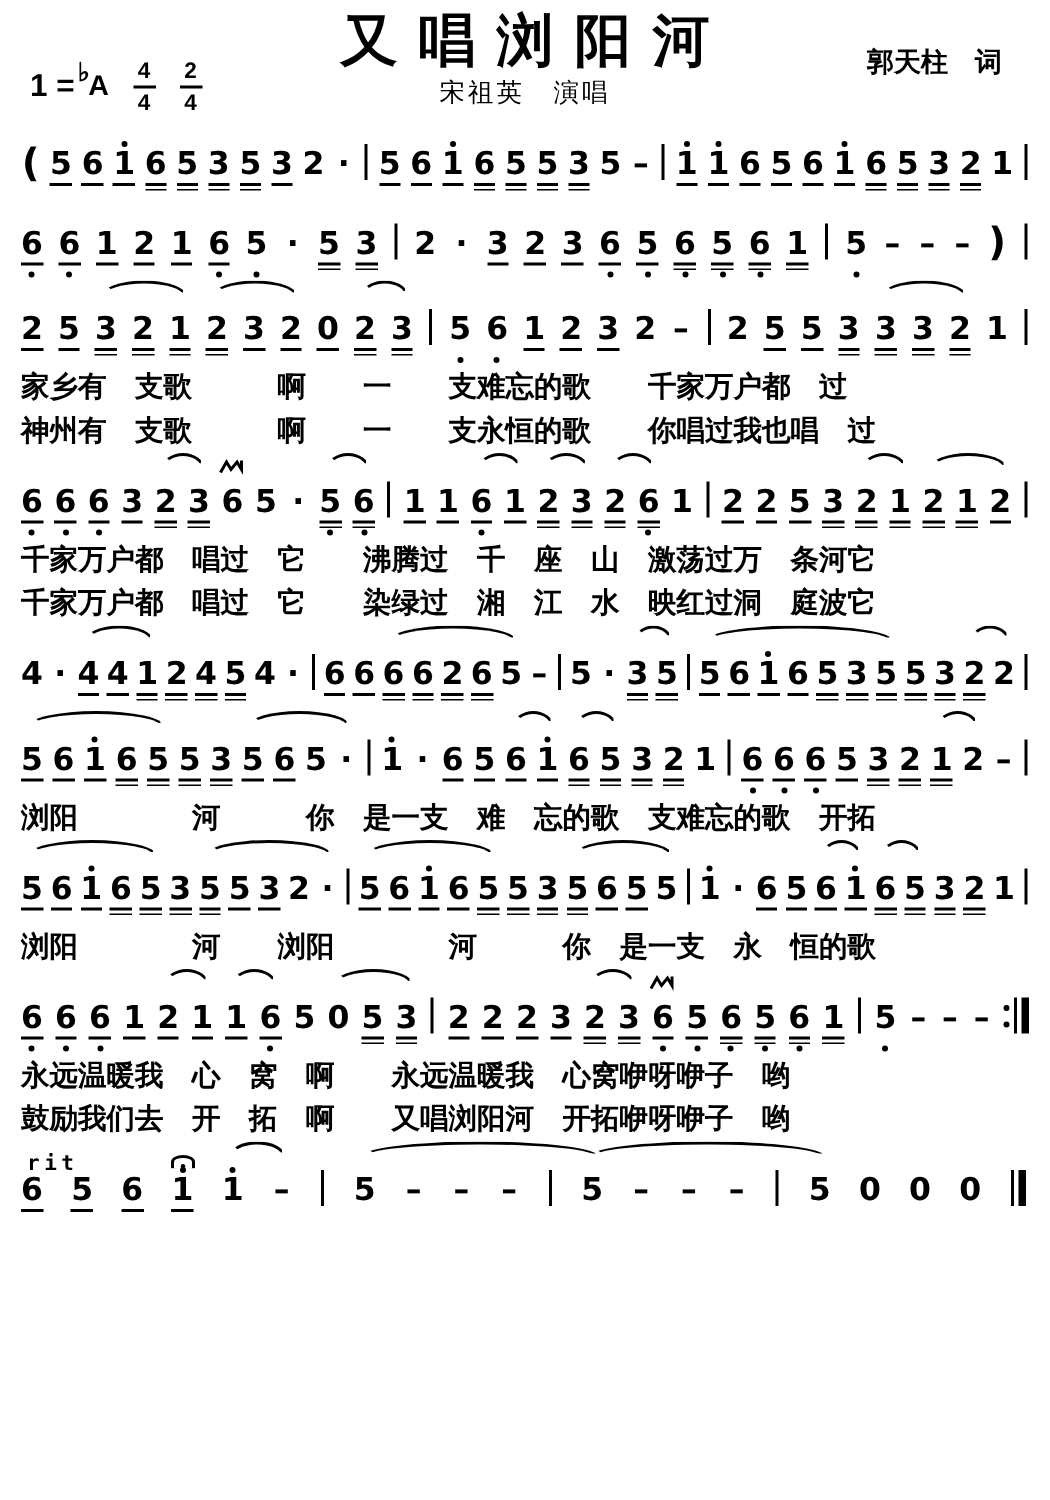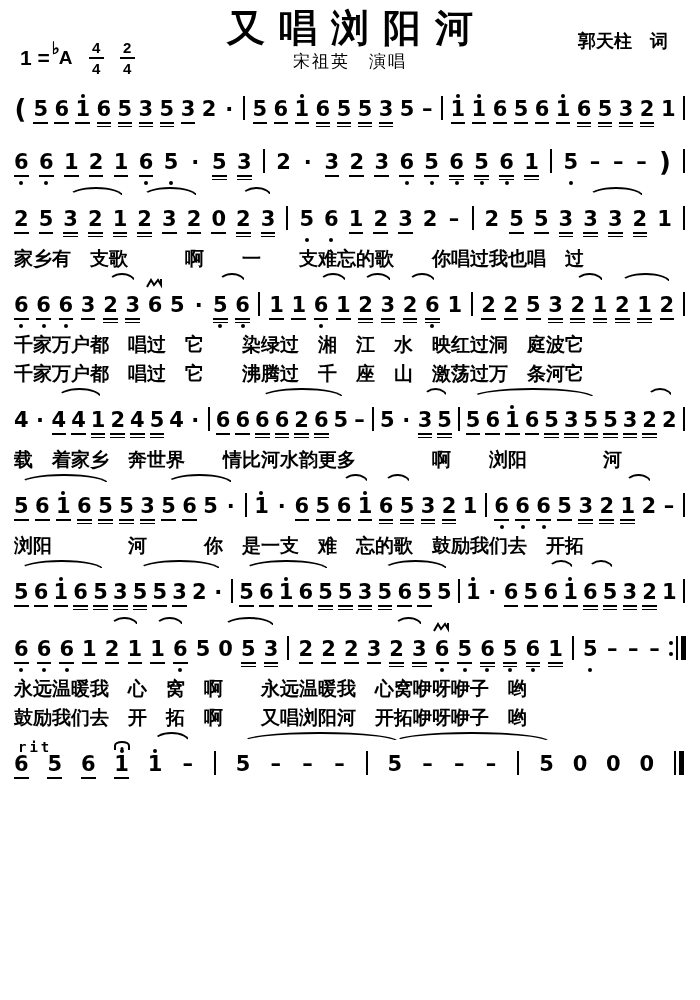--- a/index.html
+++ b/index.html
@@ -825,21 +825,22 @@
             <div class="ua"></div>
             <div class="ba"></div>
           </div>
           <div class="tok bar">
             <div class="ta"></div>
             <div class="g"></div>
             <div class="ua"></div>
             <div class="ba"></div>
           </div>
         </div>
-        <div class="lyr">家乡有　支歌　　　啊　　一　　支难忘的歌　　你唱过我也唱　过</div>
+        <div class="lyr">家乡有　支歌　　　啊　　一　　支难忘的歌　　千家万户都　过</div>
+        <div class="lyr">神州有　支歌　　　啊　　一　　支永恒的歌　　你唱过我也唱　过</div>
         <div class="arc" style="left: 53.5px; width: 56px; top: -11px;"></div>
         <div class="arc" style="left: 127.5px; width: 56px; top: -11px;"></div>
         <div class="arc" style="left: 226.5px; width: 31px; top: -11px;"></div>
         <div class="arc" style="left: 573.5px; width: 56px; top: -11px;"></div>
       </div>
       <div class="system">
         <div class="notes">
           <div class="tok">
             <div class="ta"></div>
             <div class="g">6</div>
@@ -1107,22 +1108,22 @@
             </div>
             <div class="ba"></div>
           </div>
           <div class="tok bar">
             <div class="ta"></div>
             <div class="g"></div>
             <div class="ua"></div>
             <div class="ba"></div>
           </div>
         </div>
+        <div class="lyr">千家万户都　唱过　它　　沸腾过　千　座　山　激荡过万　条河它</div>
         <div class="lyr">千家万户都　唱过　它　　染绿过　湘　江　水　映红过洞　庭波它</div>
-        <div class="lyr">千家万户都　唱过　它　　沸腾过　千　座　山　激荡过万　条河它</div>
         <div class="arc" style="left: 93.5px; width: 28px; top: -11px;"></div>
         <div class="arc" style="left: 203.5px; width: 28px; top: -11px;"></div>
         <div class="arc" style="left: 304.5px; width: 28px; top: -11px;"></div>
         <div class="arc" style="left: 348.5px; width: 29px; top: -11px;"></div>
         <div class="arc" style="left: 393.5px; width: 28px; top: -11px;"></div>
         <div class="arc" style="left: 560.5px; width: 29px; top: -11px;"></div>
         <div class="arc" style="left: 605.5px; width: 51px; top: -11px;"></div>
       </div>
       <div class="system">
         <div class="notes">
@@ -1408,21 +1409,20 @@
             <div class="ua"></div>
             <div class="ba"></div>
           </div>
           <div class="tok bar">
             <div class="ta"></div>
             <div class="g"></div>
             <div class="ua"></div>
             <div class="ba"></div>
           </div>
         </div>
-        <div class="lyr">载　着家乡　奔世界　　情比河水韵更多　　　　啊　　浏阳　　　　河</div>
         <div class="arc" style="left: 42.5px; width: 45px; top: -11px;"></div>
         <div class="arc" style="left: 245.5px; width: 84px; top: -11px;"></div>
         <div class="arc" style="left: 408.5px; width: 25px; top: -11px;"></div>
         <div class="arc" style="left: 456.5px; width: 124px; top: -11px;"></div>
         <div class="arc" style="left: 632.5px; width: 26px; top: -11px;"></div>
       </div>
       <div class="system">
         <div class="notes">
           <div class="tok">
             <div class="ta"></div>
@@ -1693,21 +1693,21 @@
             <div class="ua"></div>
             <div class="ba"></div>
           </div>
           <div class="tok bar">
             <div class="ta"></div>
             <div class="g"></div>
             <div class="ua"></div>
             <div class="ba"></div>
           </div>
         </div>
-        <div class="lyr">浏阳　　　　河　　　你　是一支　难　忘的歌　鼓励我们去　开拓</div>
+        <div class="lyr">浏阳　　　　河　　　你　是一支　难　忘的歌　支难忘的歌　开拓</div>
         <div class="arc" style="left: 4.5px; width: 90px; top: -11px;"></div>
         <div class="arc" style="left: 151.5px; width: 67.6px; top: -11px;"></div>
         <div class="arc" style="left: 327.5px; width: 27px; top: -11px;"></div>
         <div class="arc" style="left: 369.5px; width: 27px; top: -11px;"></div>
         <div class="arc" style="left: 610.5px; width: 27px; top: -11px;"></div>
       </div>
       <div class="system">
         <div class="notes">
           <div class="tok">
             <div class="ta"></div>
@@ -1993,20 +1993,21 @@
             <div class="ua"></div>
             <div class="ba"></div>
           </div>
           <div class="tok bar">
             <div class="ta"></div>
             <div class="g"></div>
             <div class="ua"></div>
             <div class="ba"></div>
           </div>
         </div>
+        <div class="lyr">浏阳　　　　河　　浏阳　　　　河　　　你　是一支　永　恒的歌</div>
         <div class="arc" style="left: 4.5px; width: 85px; top: -11px;"></div>
         <div class="arc" style="left: 123.5px; width: 83.6px; top: -11px;"></div>
         <div class="arc" style="left: 229.5px; width: 85px; top: -11px;"></div>
         <div class="arc" style="left: 368.5px; width: 65px; top: -11px;"></div>
         <div class="arc" style="left: 533.5px; width: 26px; top: -11px;"></div>
         <div class="arc" style="left: 573.5px; width: 26px; top: -11px;"></div>
       </div>
       <div class="system">
         <div class="notes">
           <div class="tok">

